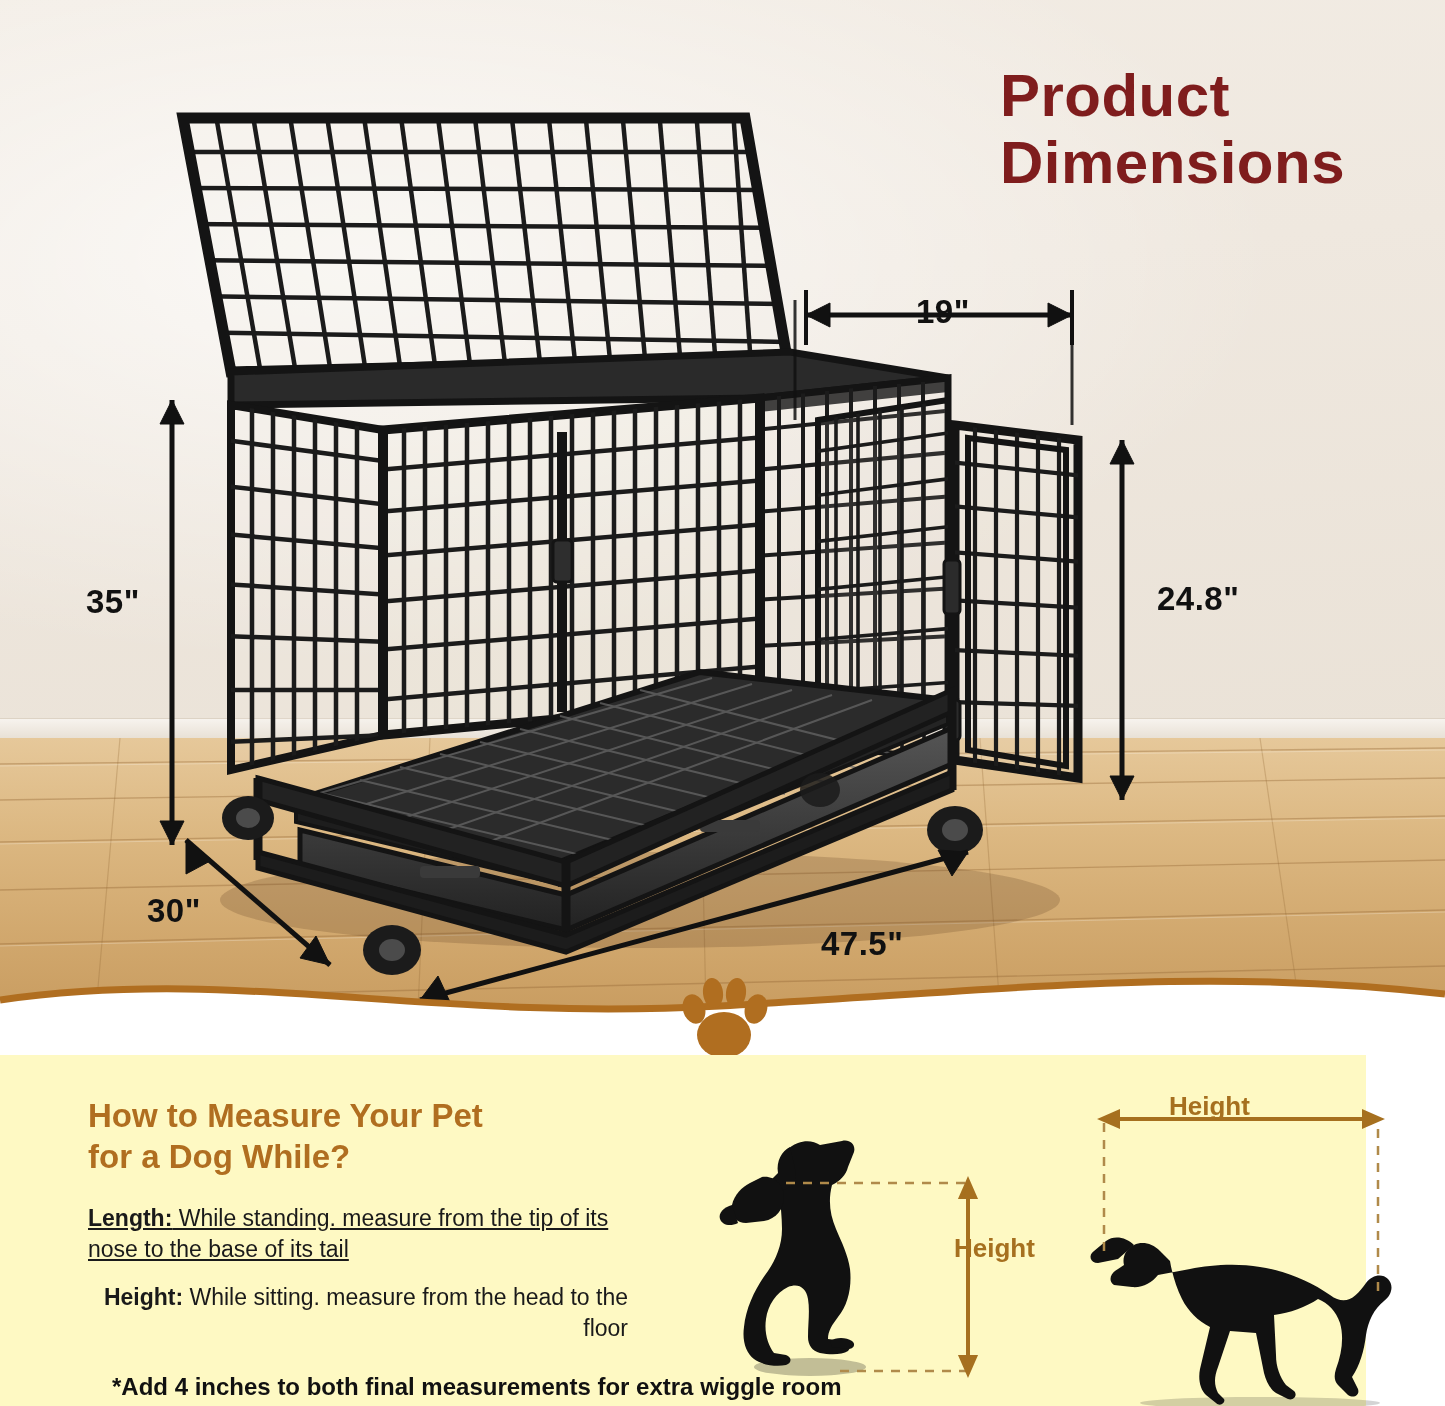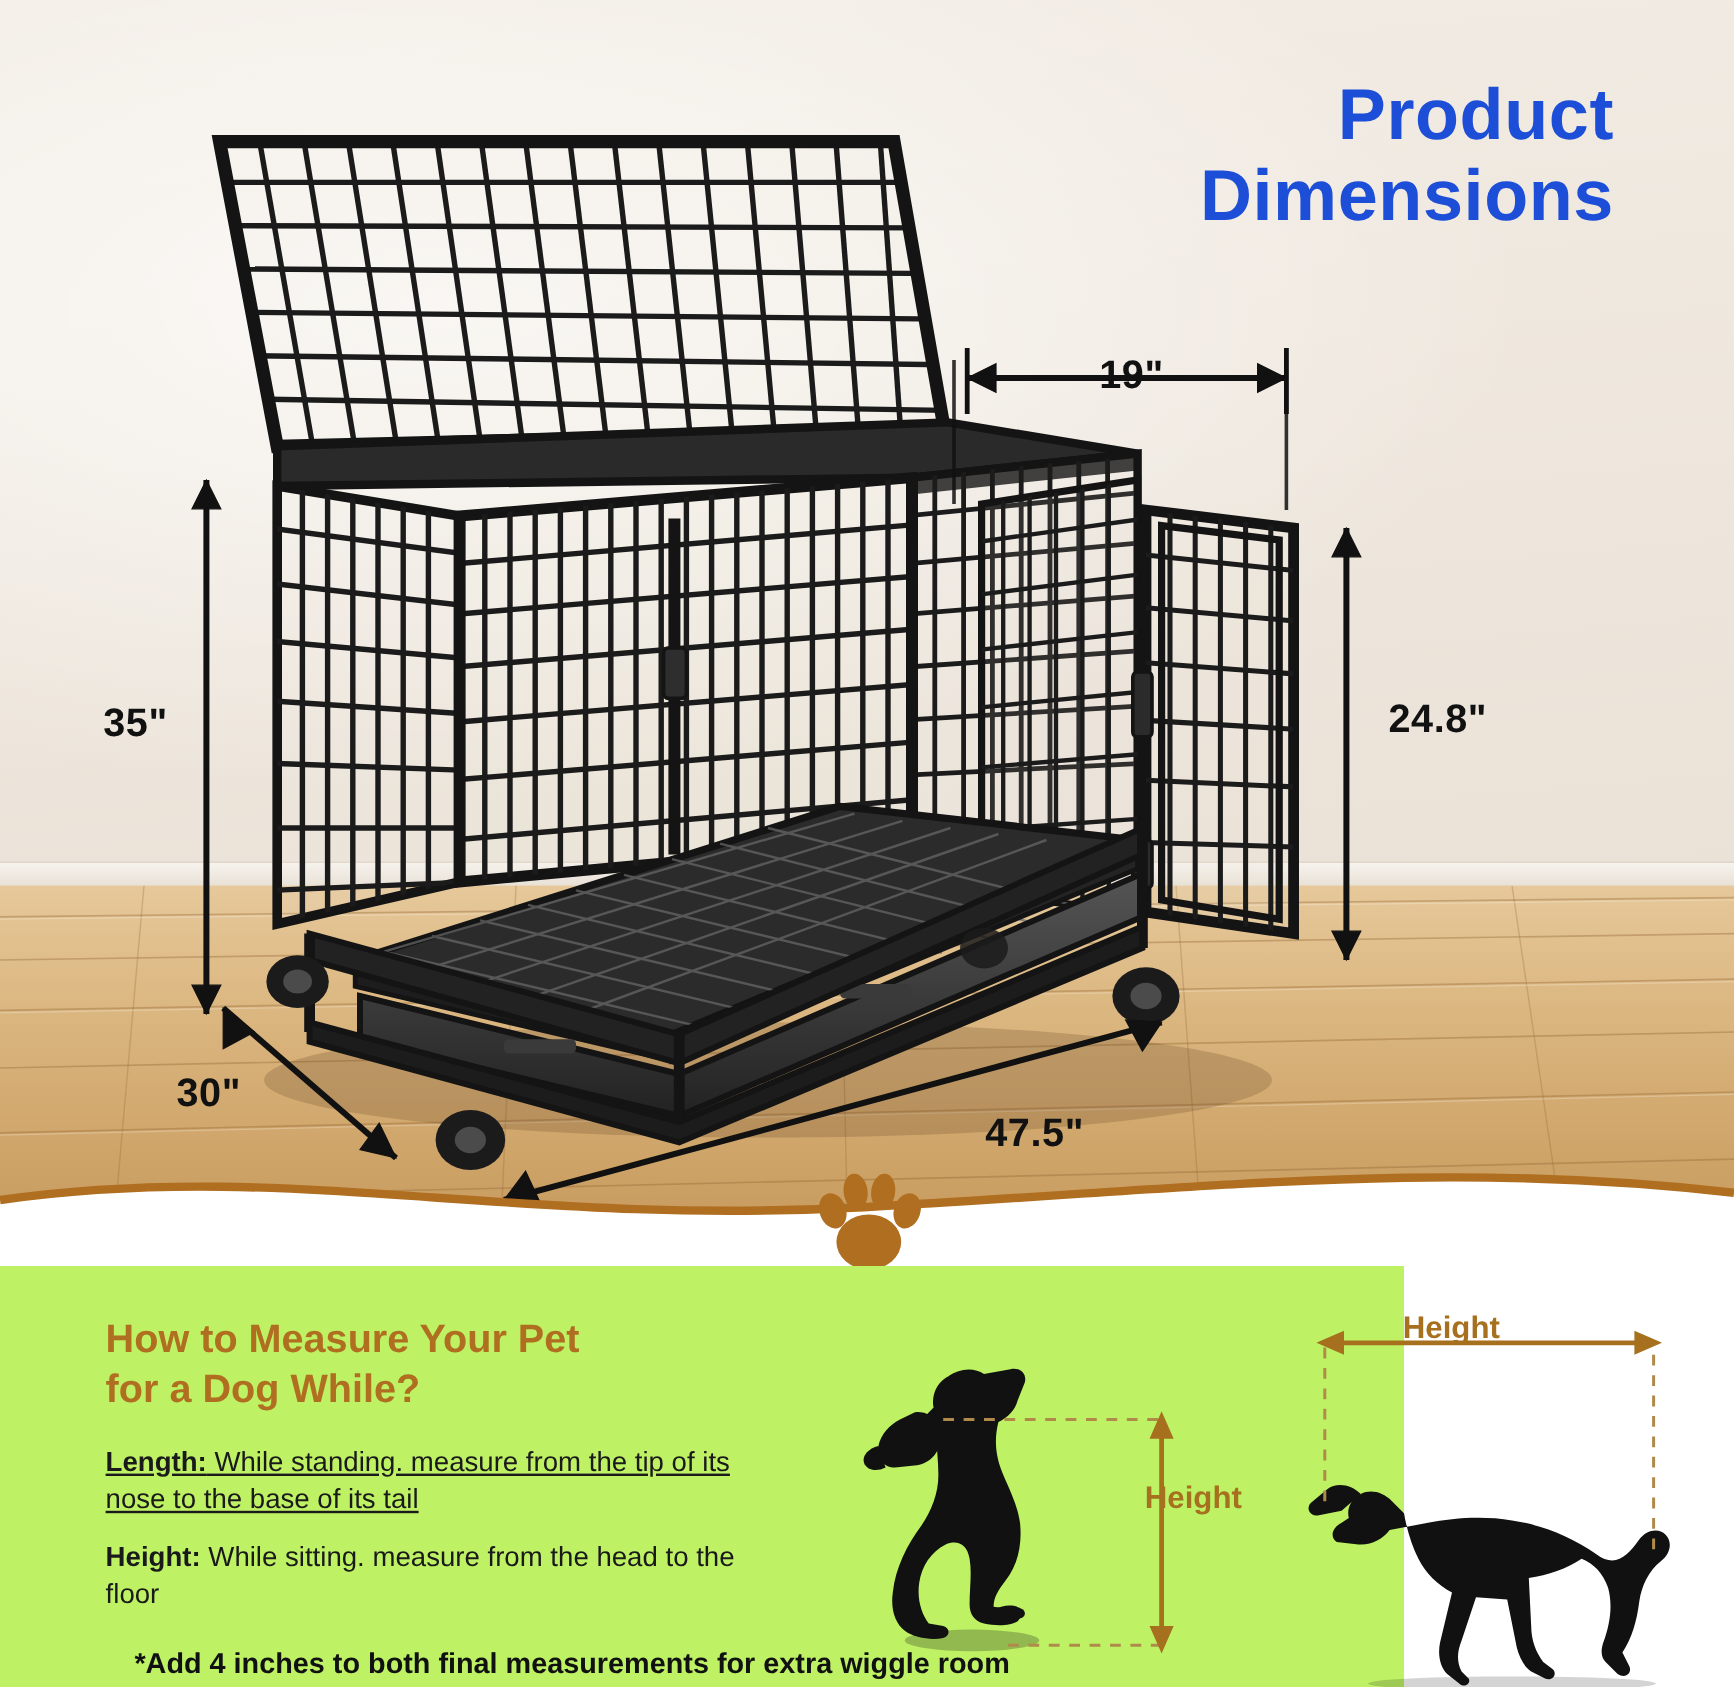--- a/index.html
+++ b/index.html
@@ -68,22 +68,22 @@
   #dim-35 { left: 86px;  top: 583px; }
   #dim-248 { left: 1157px; top: 580px; }
   #dim-30 { left: 147px; top: 892px; }
   #dim-475 { left: 821px; top: 925px; }
 
   
   #title {
     position: absolute;
     right: 100px;
     top: 62px;
-    text-align: right;
-    color: #1d4ed8;
+    text-align: left;
+    color: #7f1d1d;
     font-weight: bold;
     font-size: 60px;
     line-height: 1.12;
     letter-spacing: .5px;
   }
 
   
   #divider {
     position: absolute;
     left: 0; top: 960px;
@@ -94,43 +94,43 @@
     left: 672px;
     top: 965px;
     width: 105px;
     height: 100px;
   }
 
   
   #bottom {
     position: absolute;
     left: 0; top: 1055px;
-    width: 1170px;
+    width: 1366px;
     height: 351px;
-    background: #bef264;
+    background: #fef9c3;
   }
   #howto-title {
     position: absolute;
     left: 88px; top: 40px;
     width: 560px;
     color: #b06e20;
     font-weight: bold;
     font-size: 33px;
     line-height: 1.25;
   }
   .howto-para {
     position: absolute;
     left: 88px;
     width: 540px;
     color: #1a1a1a;
     font-size: 23px;
     line-height: 1.35;
   }
   #para-length { top: 148px; text-decoration: underline; }
-  #para-height { top: 227px; }
+  #para-height { top: 227px; text-align: right; }
   .howto-para b { font-weight: bold; }
   #footnote {
     position: absolute;
     left: 88px; top: 318px;
     width: 900px;
     color: #111;
     font-weight: bold;
     font-size: 24px;
     margin-left: 24px;
   }

